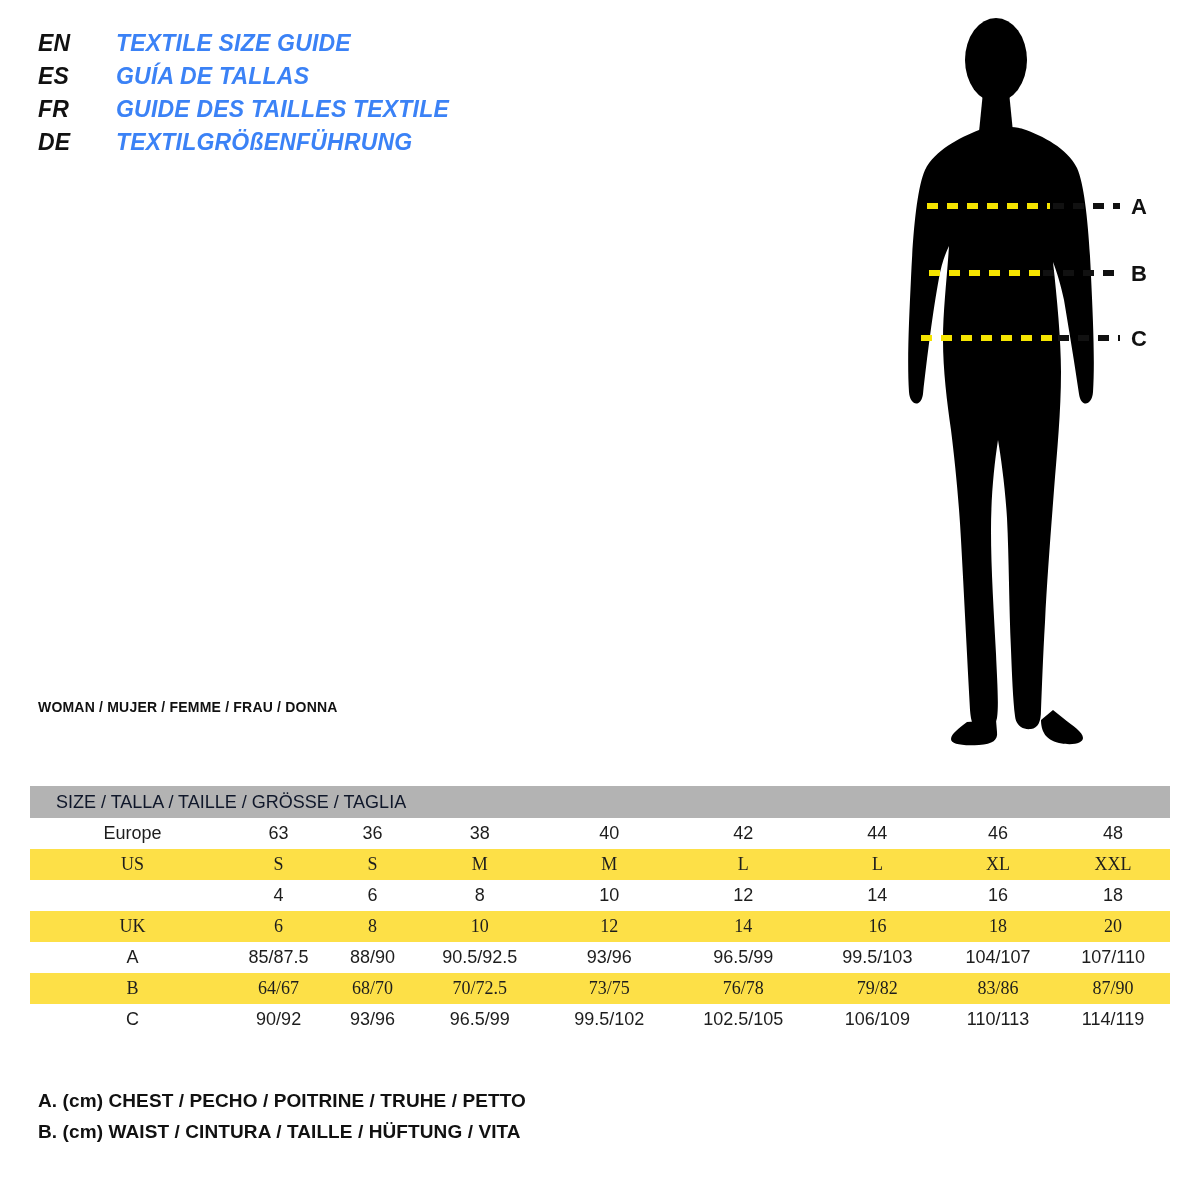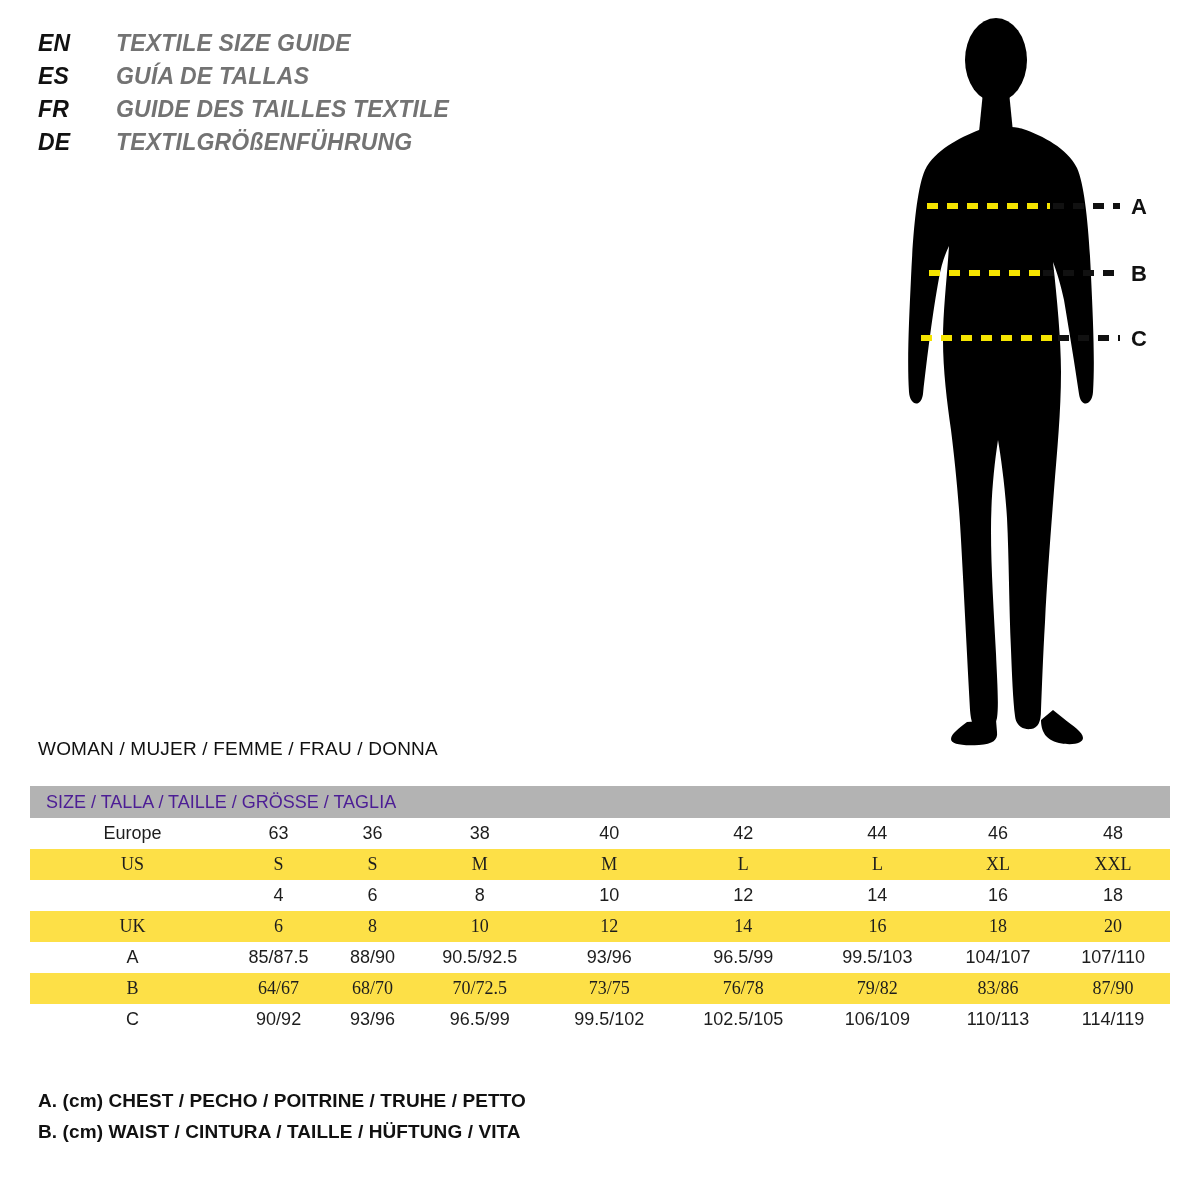--- a/index.html
+++ b/index.html
@@ -33,21 +33,21 @@
     width: 78px;
     font-size: 23px;
     font-weight: bold;
     letter-spacing: 0.2px;
     color: #111111;
   }
   .title-text {
     font-size: 23px;
     font-weight: bold;
     letter-spacing: 0.2px;
-    color: #737373;
+    color: #3b82f6;
     white-space: nowrap;
   }
 
   
   #figure-area {
     position: absolute;
     left: 855px;
     top: 10px;
     width: 330px;
     height: 740px;
@@ -61,23 +61,23 @@
     position: absolute;
     font-size: 22px;
     font-weight: bold;
     color: #111111;
   }
 
   
   #section-caption {
     position: absolute;
     left: 38px;
-    top: 738px;
-    font-size: 19px;
-    font-weight: normal;
+    top: 699px;
+    font-size: 14px;
+    font-weight: bold;
     letter-spacing: 0.2px;
     color: #111111;
   }
 
   
   #size-table {
     position: absolute;
     left: 30px;
     top: 786px;
     width: 1140px;
@@ -95,23 +95,23 @@
   #size-table .label-cell {
     text-align: center;
     padding-left: 10px;
     width: 185px;
   }
   #size-table tr.head-row {
     background: #b3b3b3;
   }
   #size-table tr.head-row td {
     font-size: 18px;
-    color: #4c1d95;
+    color: #0f172a;
     text-align: left;
-    padding-left: 16px;
+    padding-left: 26px;
     height: 32px;
   }
   #size-table tr.row-light { background: #ffffff; }
   #size-table tr.row-shade { background: #fde047; font-family: Liberation Serif, serif; }
 
   
   #footnotes {
     position: absolute;
     left: 38px;
     top: 1090px;

